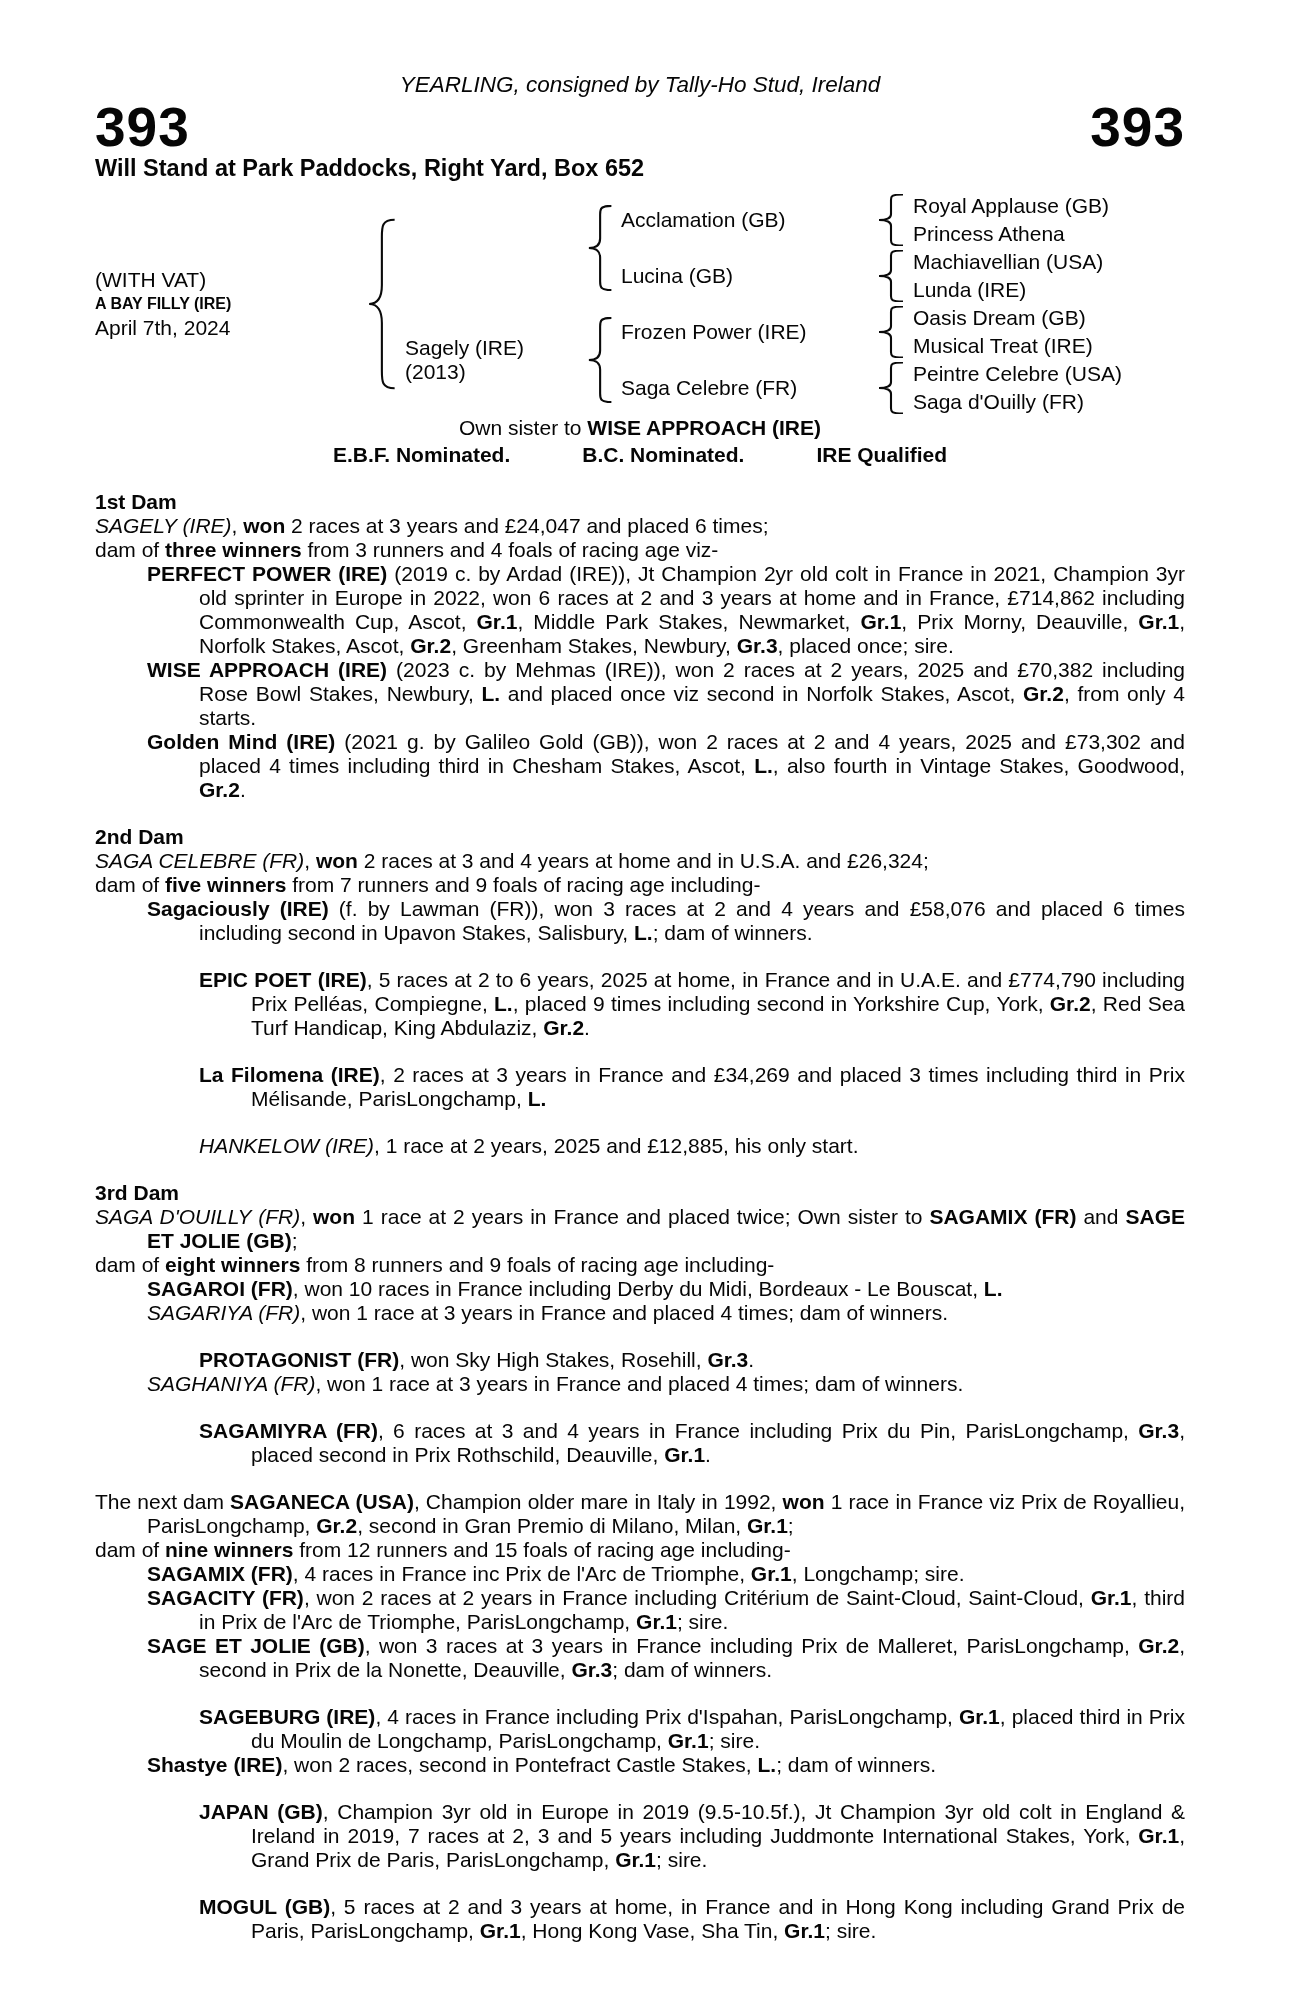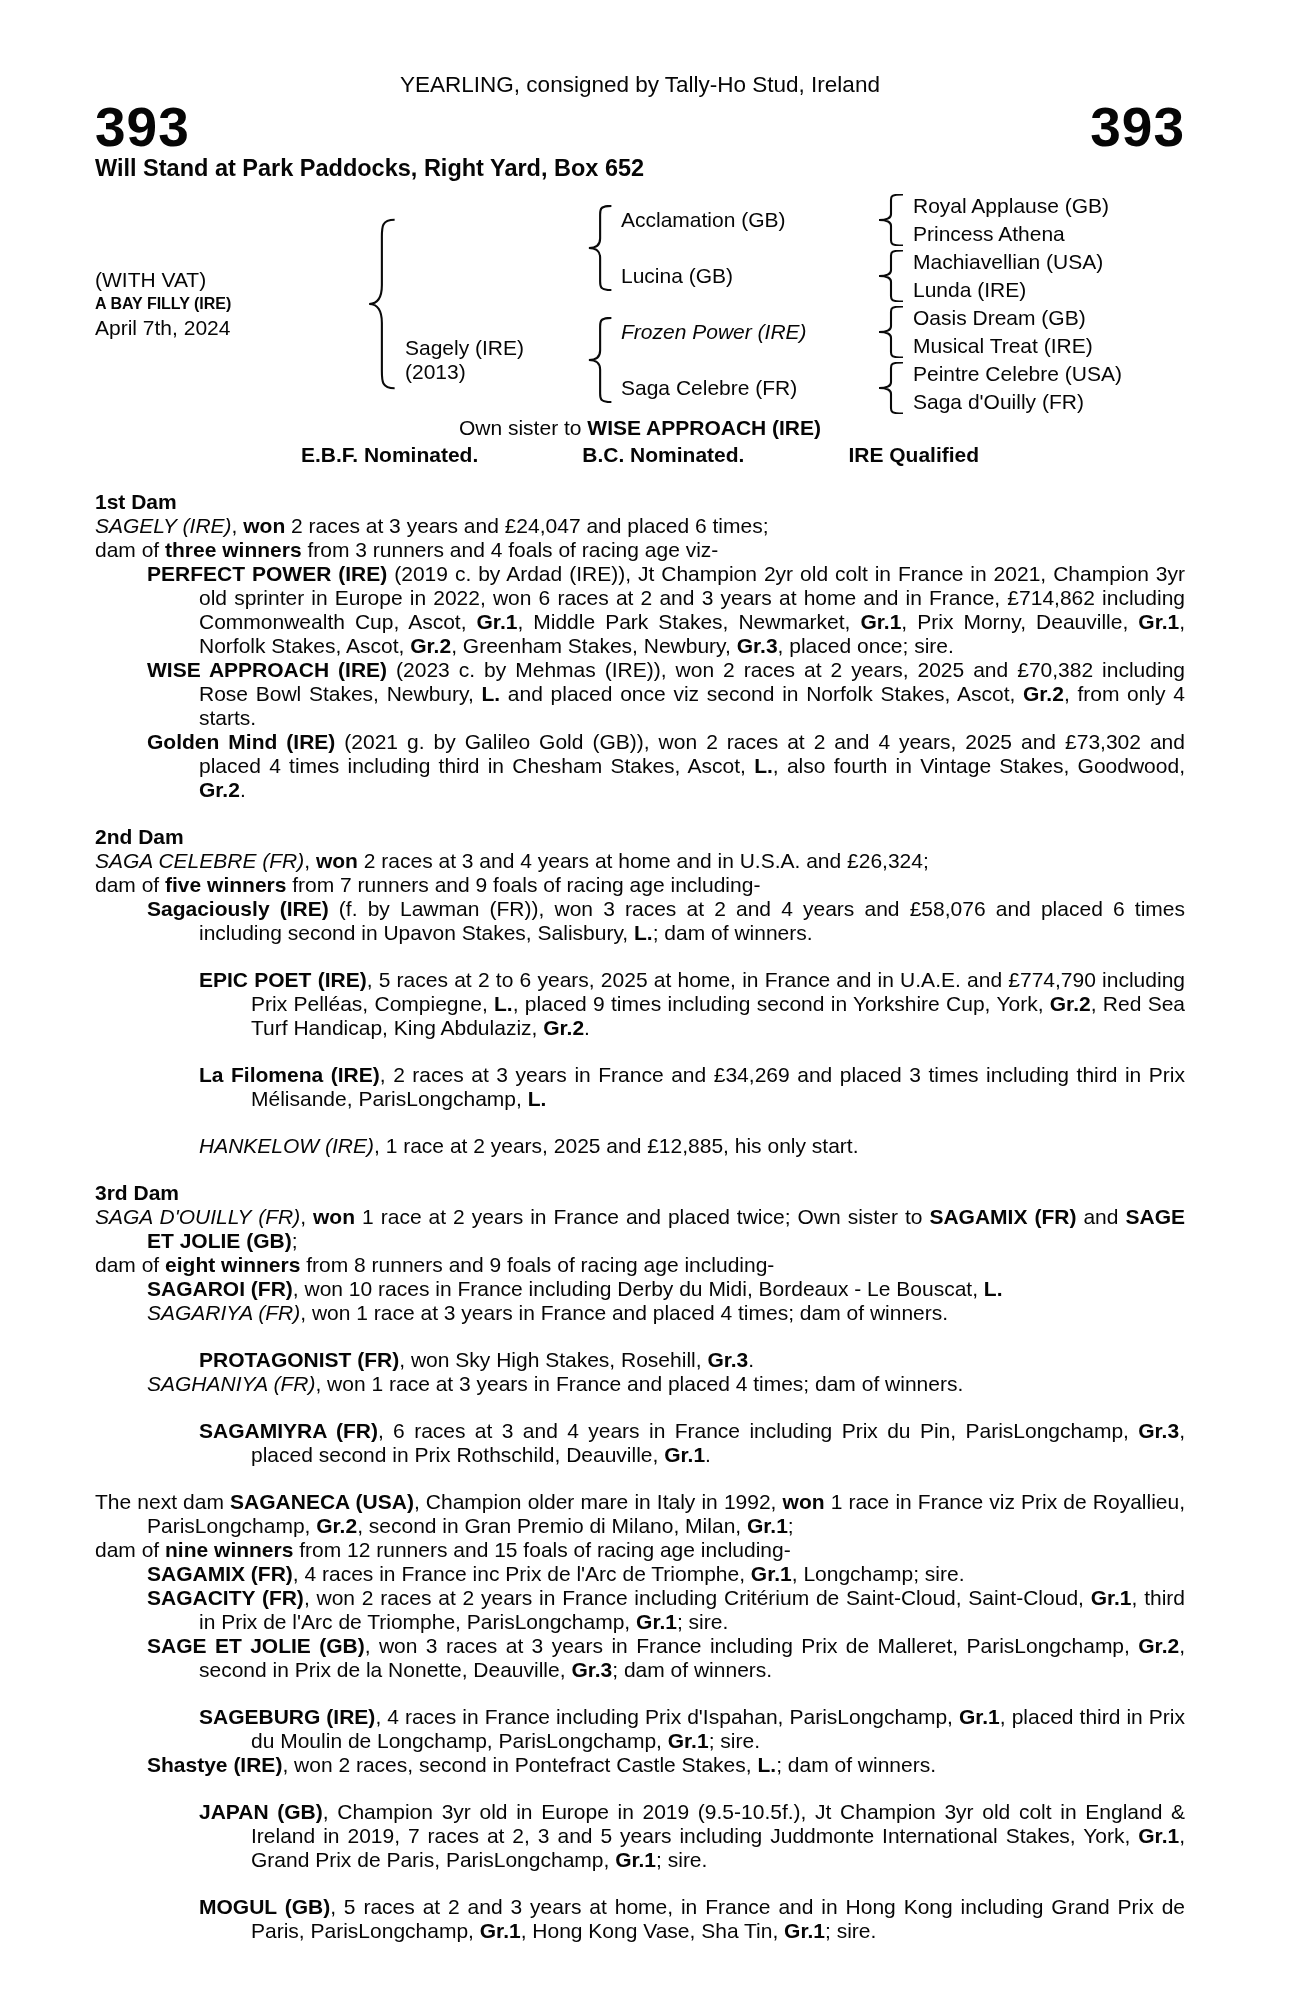--- a/index.html
+++ b/index.html
@@ -6,21 +6,21 @@
   html, body { background: #ffffff; }
   body {
     width: 1315px; height: 2000px;
     color: #060606;
     font-family: "Liberation Sans", sans-serif;
     font-size: 21px;
     overflow: hidden;
   }
   .content { padding: 72px 130px 0 95px; }
 
-  .consignor { text-align: center; font-size: 22.5px; }
+  .consignor { text-align: center; font-style: italic; font-size: 22.5px; }
 
   .lot-row {
     display: flex; justify-content: space-between; align-items: flex-start;
     margin-top: 2px; font-weight: bold; font-size: 55px; line-height: 1.0;
     letter-spacing: 1px;
   }
 
   .stand { font-weight: bold; font-size: 23.5px; margin-top: 0; }
 
   
@@ -34,34 +34,34 @@
   .subject { grid-column: 1; grid-row: 1 / 9; flex-direction: column; align-items: flex-start; justify-content: center; gap: 3px; }
   .subject .nm { font-weight: bold; font-size: 16px; }
   .bw { padding: 0 4px; }
   .br-main { grid-column: 2; grid-row: 1 / 9; padding-top: 26px; padding-bottom: 26px; }
   .g1-sire { grid-column: 3; grid-row: 1 / 5; }
   .g1-dam  { grid-column: 3; grid-row: 5 / 9; flex-direction: column; align-items: flex-start; justify-content: center; }
   .br-sire { grid-column: 4; grid-row: 1 / 5; padding-top: 13px; padding-bottom: 13px; }
   .br-dam  { grid-column: 4; grid-row: 5 / 9; padding-top: 13px; padding-bottom: 13px; }
   .g2-0 { grid-column: 5; grid-row: 1 / 3; }
   .g2-1 { grid-column: 5; grid-row: 3 / 5; }
-  .g2-2 { grid-column: 5; grid-row: 5 / 7; font-style: italic; }
+  .g2-2 { grid-column: 5; grid-row: 5 / 7; }
   .g2-3 { grid-column: 5; grid-row: 7 / 9; }
   .br-g2-0 { grid-column: 6; grid-row: 1 / 3; padding-top: 2px; padding-bottom: 2px; }
   .br-g2-1 { grid-column: 6; grid-row: 3 / 5; padding-top: 2px; padding-bottom: 2px; }
   .br-g2-2 { grid-column: 6; grid-row: 5 / 7; padding-top: 2px; padding-bottom: 2px; }
   .br-g2-3 { grid-column: 6; grid-row: 7 / 9; padding-top: 2px; padding-bottom: 2px; }
   .g3 { grid-column: 7; }
   .g3-0{grid-row:1}.g3-1{grid-row:2}.g3-2{grid-row:3}.g3-3{grid-row:4}
   .g3-4{grid-row:5}.g3-5{grid-row:6}.g3-6{grid-row:7}.g3-7{grid-row:8}
   svg.brace { width: 100%; height: 100%; display: block; }
 
   
   .own-sister { text-align: center; }
-  .noms { display: flex; justify-content: center; gap: 104px; font-weight: bold; margin-top: 3px; }
+  .noms { display: flex; justify-content: center; gap: 72px; font-weight: bold; margin-top: 3px; }
 
   
   #details { line-height: 24px; margin-top: 4px; }
   .dam-section { margin-top: 23px; }
   .sec-head { font-weight: bold; }
   .para { text-align: justify; }
   .lvl0 { padding-left: 52px;  text-indent: -52px; }
   .lvl1 { padding-left: 104px; text-indent: -52px; }
   .lvl2 { padding-left: 156px; text-indent: -52px; margin-top: 23px; }
   .b { font-weight: bold; }

